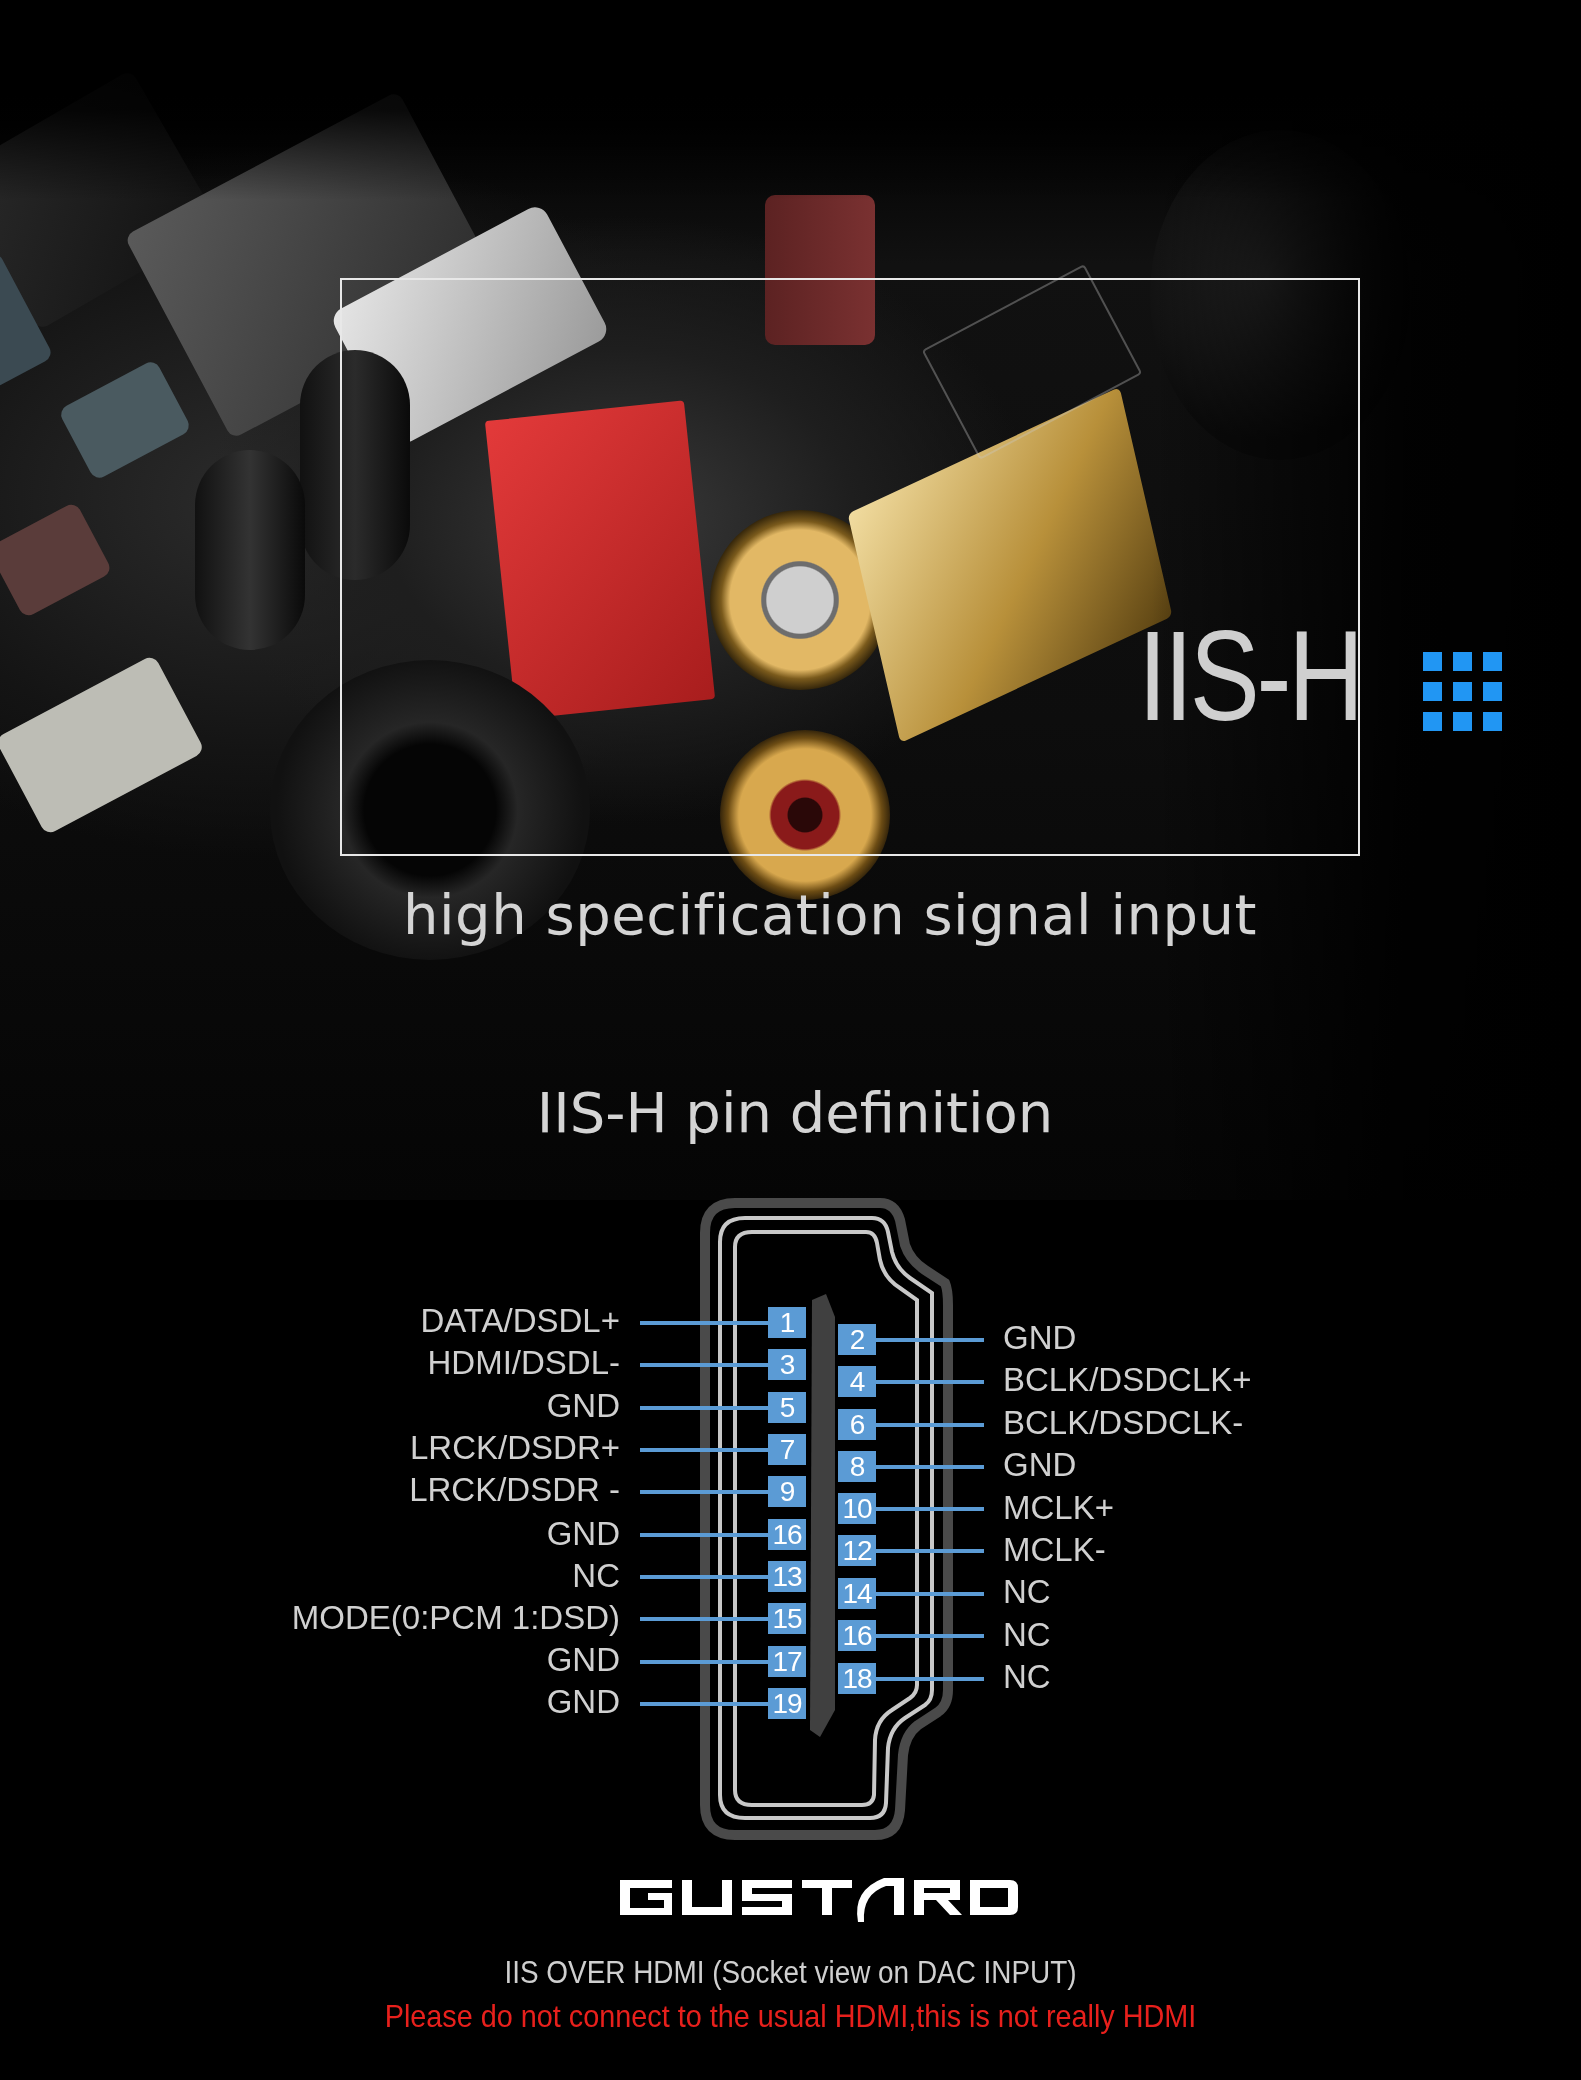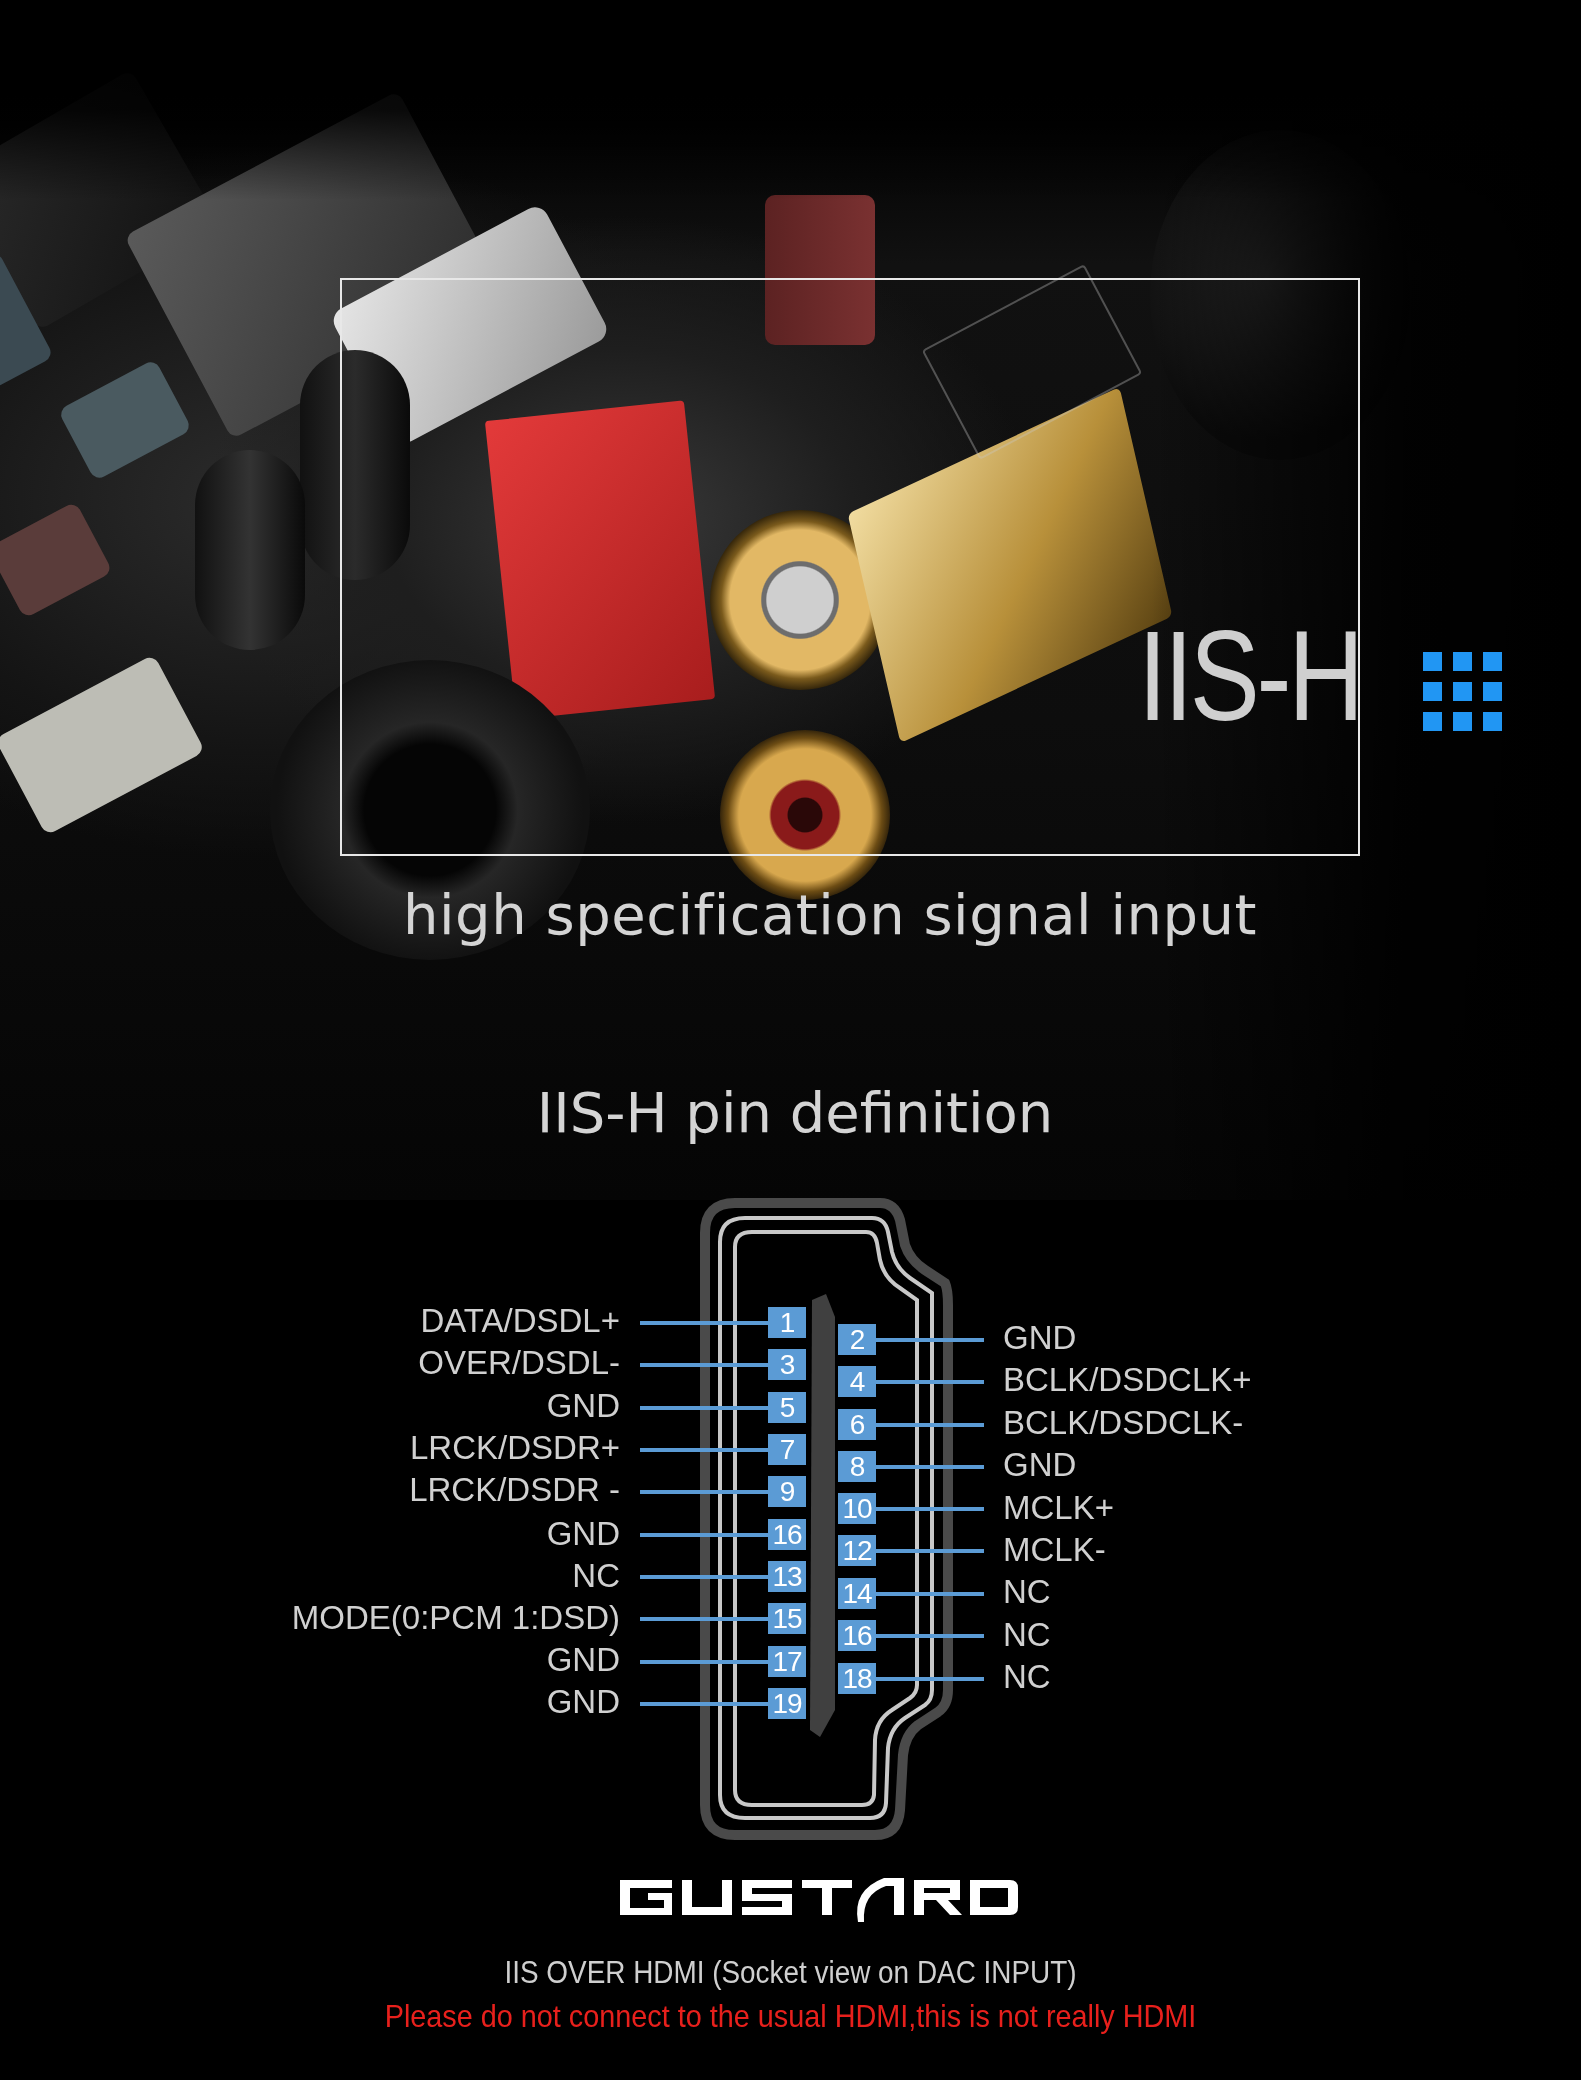--- a/index.html
+++ b/index.html
@@ -108,21 +108,21 @@
 </svg>
 
 <div id="connector">
 
   <div class="pin-line" style="left:640px;top:1321px;width:130px;"></div>
   <div class="pin-box" style="left:768px;top:1307px;">1</div>
   <div class="pin-label left" style="top:1303px;">DATA/DSDL+</div>
 
   <div class="pin-line" style="left:640px;top:1363px;width:130px;"></div>
   <div class="pin-box" style="left:768px;top:1349px;">3</div>
-  <div class="pin-label left" style="top:1345px;">OVER/DSDL-</div>
+  <div class="pin-label left" style="top:1345px;">HDMI/DSDL-</div>
 
   <div class="pin-line" style="left:640px;top:1406px;width:130px;"></div>
   <div class="pin-box" style="left:768px;top:1392px;">5</div>
   <div class="pin-label left" style="top:1388px;">GND</div>
 
   <div class="pin-line" style="left:640px;top:1448px;width:130px;"></div>
   <div class="pin-box" style="left:768px;top:1434px;">7</div>
   <div class="pin-label left" style="top:1430px;">LRCK/DSDR+</div>
 
   <div class="pin-line" style="left:640px;top:1490px;width:130px;"></div>

